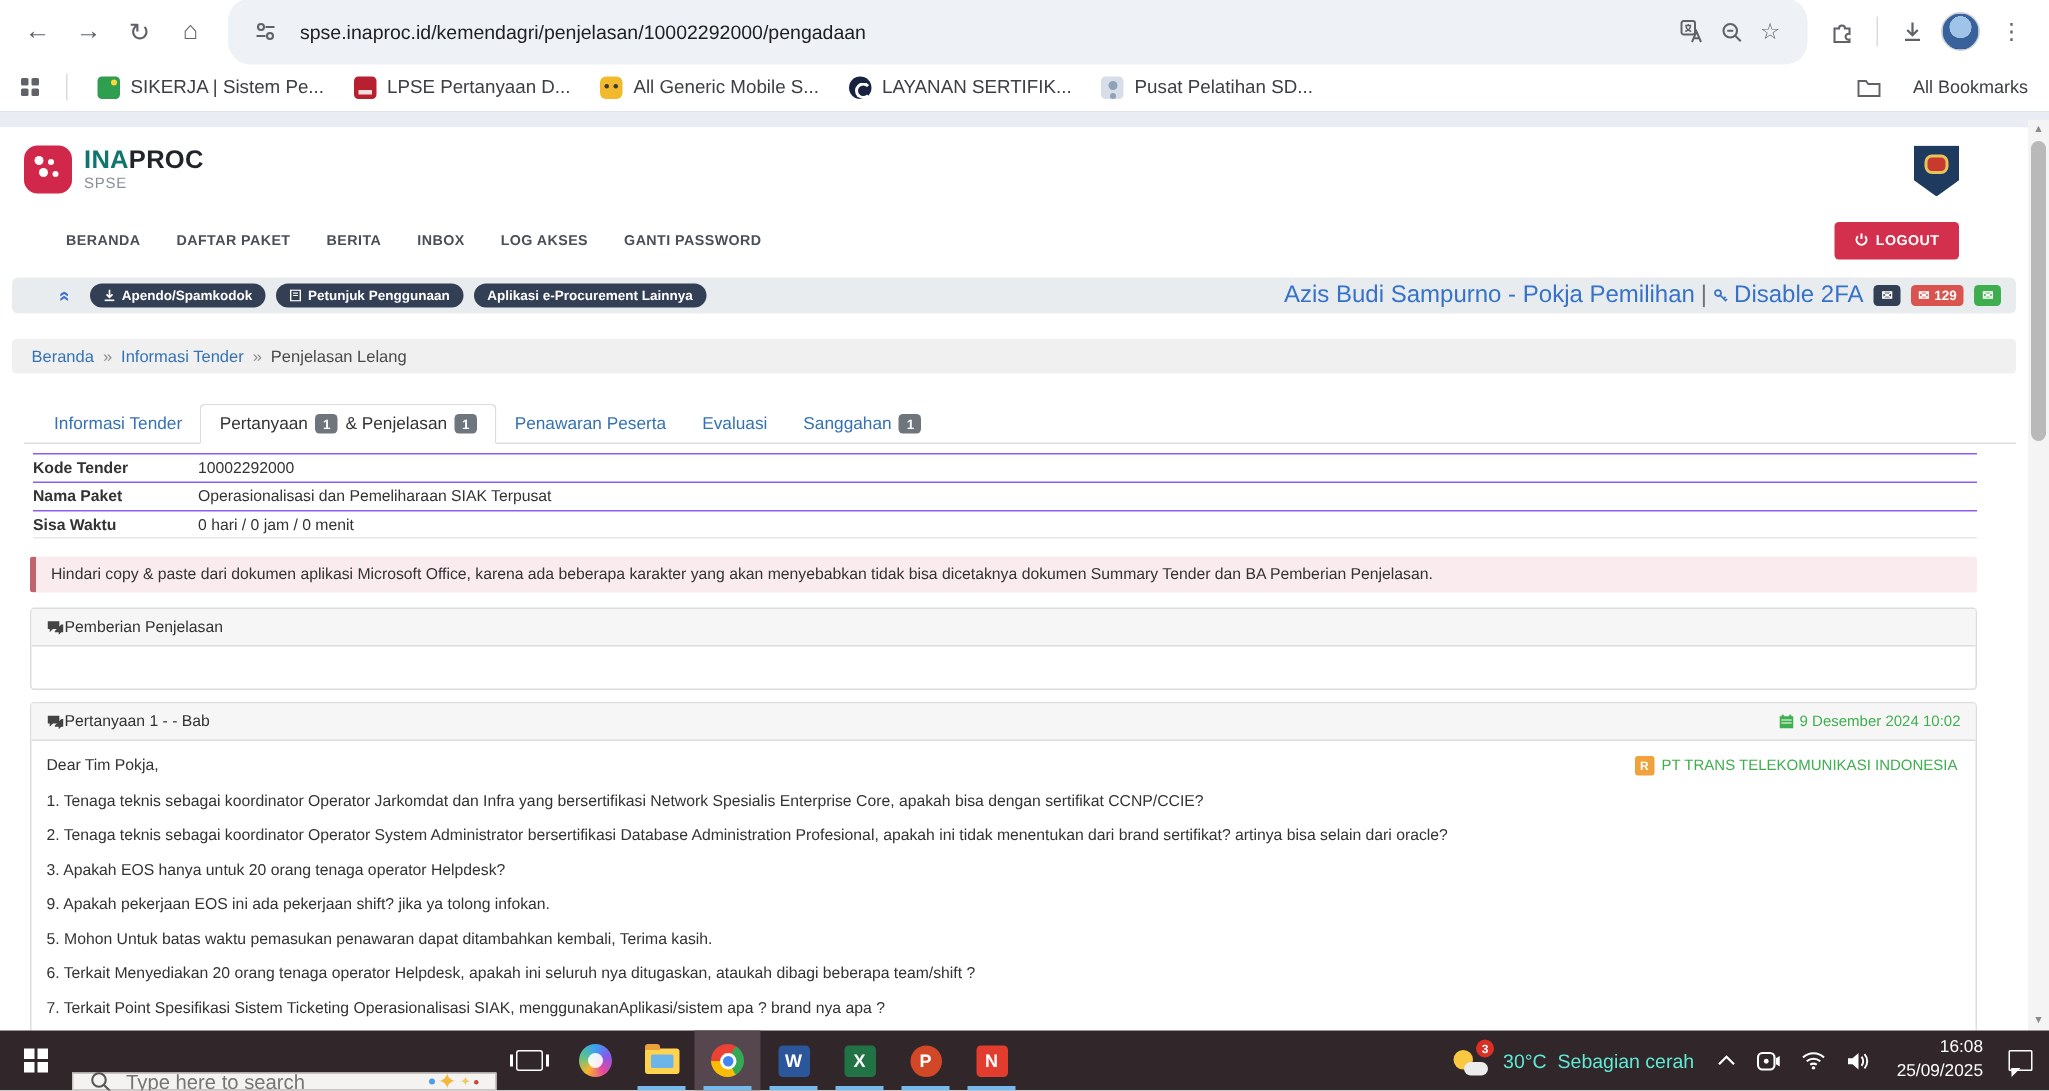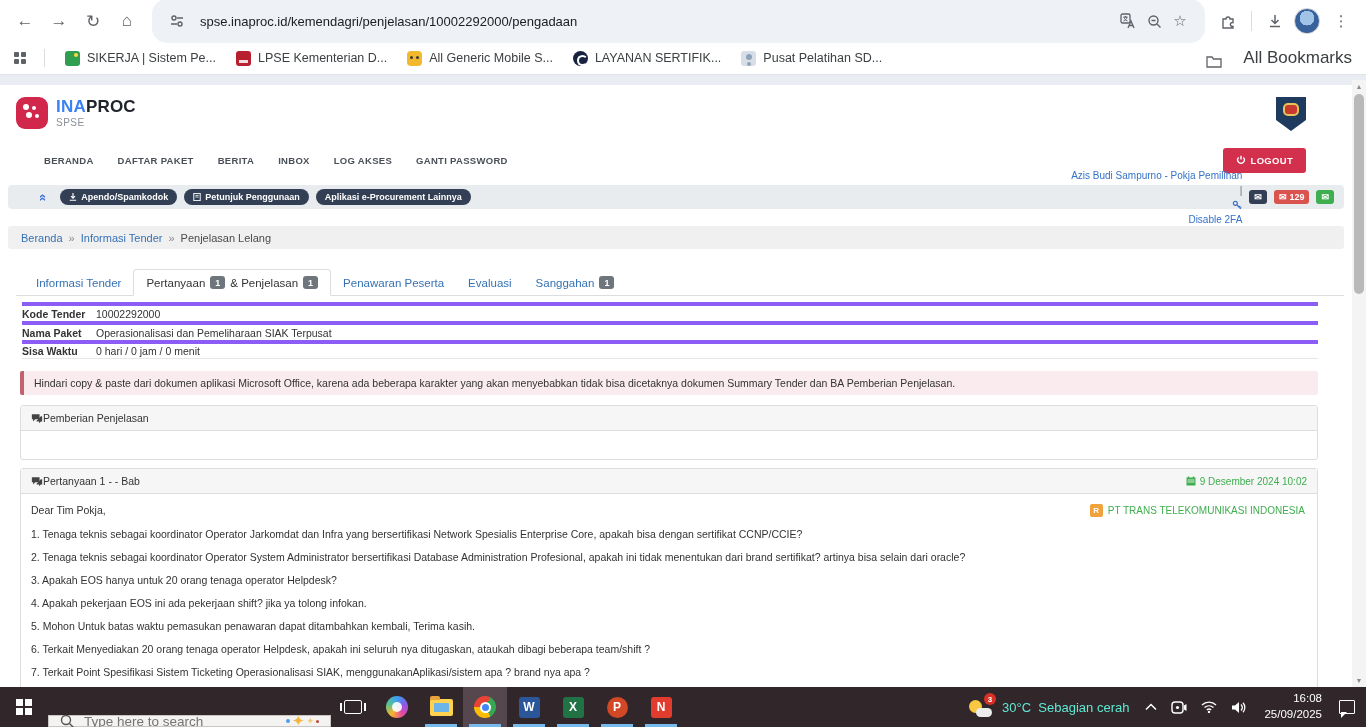--- a/index.html
+++ b/index.html
@@ -25,70 +25,70 @@
   .apps-grid i { width:5px; height:5px; background:#5f6368; border-radius:1px; display:block; }
   .bm-sep { width:1px; height:18px; background:#dadce0; margin:0 6px; }
   .bm { display:flex; align-items:center; gap:7px; font-size:12.5px; color:#3c4043; padding:3px 6px; border-radius:6px; cursor:pointer; white-space:nowrap; }
   .fav { width:15px; height:15px; border-radius:3px; position:relative; flex:0 0 auto; }
   .fav-sikerja { background:#2f9e4f; } .fav-sikerja::after{content:"";position:absolute;right:2px;top:2px;width:4px;height:4px;background:#ffd83d;border-radius:50%;}
   .fav-lpse { background:#b7202e; } .fav-lpse::after{content:"";position:absolute;left:3px;bottom:3px;width:9px;height:3px;background:#fff;opacity:.85;}
   .fav-generic { background:#f2b92c; border-radius:4px; } .fav-generic::after{content:"";position:absolute;left:3px;top:5px;width:3px;height:3px;background:#3a3a3a;border-radius:50%;box-shadow:6px 0 0 #3a3a3a;}
   .fav-layanan { background:#17233f; border-radius:50%; } .fav-layanan::after{content:"";position:absolute;left:4px;top:4px;width:7px;height:7px;border:2px solid #fff;border-right-color:transparent;border-radius:50%;}
   .fav-pusat { background:#d8dee8; } .fav-pusat::after{content:"";position:absolute;left:4.5px;top:3px;width:6px;height:6px;background:#8fa3b8;border-radius:50%;box-shadow:0 7px 0 -1px #8fa3b8;}
   .bm-spacer { flex:1; }
-  .all-bm { display:flex; align-items:flex-end; gap:21px; font-size:17px; color:#3c4043; cursor:pointer; }
+  .all-bm { display:flex; align-items:center; gap:21px; font-size:12px; color:#3c4043; cursor:pointer; }
 
   .page-strip { height:10px; background:#e9edf3; }
 
   
   .page { position:relative; height:602px; background:#fff; overflow:hidden; padding-right:14px; }
 
   .site-header { display:flex; justify-content:space-between; align-items:flex-start; padding:12px 16px 0 16px; height:58px; }
   .brand { display:flex; gap:8px; align-items:center; }
   .brand-icon { width:32px; height:32px; background:#d1274a; border-radius:9px; position:relative; }
   .brand-icon::before { content:""; position:absolute; left:7px; top:7px; width:6px; height:6px; background:#fff; border-radius:50%;
       box-shadow:8px 1px 0 -1px #fff, 3px 8px 0 0 #fff, 11px 9px 0 -1px #fff; }
   .brand-name { font-size:17px; font-weight:bold; letter-spacing:.2px; line-height:1; color:#20242b; }
-  .brand-name .ina { color:#3b82f6; }
+  .brand-name .ina { color:#0f766e; }
   .brand-sub { font-size:10px; color:#8a9099; margin-top:2px; letter-spacing:.5px; }
   .ministry { display:flex; gap:10px; align-items:center; margin-right:30px; }
   .shield { width:30px; height:34px; background:#1e3a5f; clip-path:polygon(0 0,100% 0,100% 68%,50% 100%,0 68%); position:relative; }
   .shield::before { content:""; position:absolute; left:9px; top:8px; width:12px; height:9px; background:#c8392f; border-radius:3px; box-shadow:0 0 0 2px #e6c45a; }
   .min-l1 { font-size:11.5px; font-weight:bold; color:#27364f; letter-spacing:-.2px; }
   .min-l2 { font-size:11px; font-weight:bold; color:#d99a2b; letter-spacing:-.2px; }
 
   .nav-row { display:flex; justify-content:space-between; align-items:center; padding:0 46px 0 34px; height:34px; }
   .nav-items { display:flex; gap:4px; }
   .nav-item { font-size:9.5px; font-weight:bold; color:#4a4f57; padding:6px 10px; letter-spacing:.3px; cursor:pointer; }
   .logout-btn { background:#d2304c; color:#fff; border:none; border-radius:3px; font-size:9.5px; font-weight:bold;
                 padding:7px 13px; display:flex; align-items:center; gap:5px; cursor:pointer; letter-spacing:.3px; font-family:inherit; }
 
   .infobar { margin:8px 8px 0 8px; background:#e9ecef; border-radius:4px; height:24px; display:flex; align-items:center; padding:0 10px; gap:7px; }
   .collapse-ic { color:#3b6fd4; font-size:13px; transform:rotate(90deg); font-weight:bold; margin:0 6px 0 22px; cursor:pointer; }
   .navy-badge { background:#333f54; color:#fff; font-size:9px; font-weight:bold; border-radius:9px; padding:3px 9px;
                 display:flex; align-items:center; gap:4px; cursor:pointer; white-space:nowrap; }
   .ib-spacer { flex:1; }
-  .user-line { display:flex; align-items:flex-end; gap:4px; font-size:10px; color:#3572c8; white-space:nowrap;flex-direction:column; }
+  .user-line { display:flex; align-items:center; gap:4px; font-size:16px; color:#3572c8; white-space:nowrap; }
   .user-sep { color:#6b7280; }
   .mail-badge { border-radius:3px; padding:2px 5px; font-size:9px; font-weight:bold; color:#fff; display:flex; align-items:center; gap:3px; cursor:pointer; }
   .mb-navy { background:#333f54; } .mb-red { background:#d9534f; } .mb-green { background:#3fae4f; }
 
   .breadcrumb { margin:17px 8px 0 8px; background:#f0f0f0; border-radius:3px; height:23px; display:flex; align-items:center;
                 padding:0 13px; gap:6px; font-size:11px; }
   .bc-link { color:#3572b5; cursor:pointer; } .bc-sep { color:#888; } .bc-cur { color:#4a4a4a; }
 
   .tabs { margin:19px 8px 0 16px; display:flex; align-items:flex-end; border-bottom:1px solid #ddd; height:28px; padding-left:8px; }
   .tab { font-size:11.5px; color:#3572b5; padding:6px 12px; cursor:pointer; white-space:nowrap; }
   .tab.active { background:#fff; border:1px solid #ddd; border-bottom:1px solid #fff; margin-bottom:-1px;
                 border-radius:4px 4px 0 0; color:#333; display:flex; align-items:center; gap:5px; }
   .tab-badge { background:#6e757c; color:#fff; border-radius:3px; font-size:9px; font-weight:bold; padding:1.5px 5px; }
   .tab-with-badge { display:flex; align-items:center; gap:5px; }
 
   .tender-table { margin:6px 34px 0 22px; font-size:10.5px; color:#333; }
-  .tt-row { display:flex; border-top:4px solid #8b5cf6; height:19px; align-items:center; }
+  .tt-row { display:flex; border-top:1px solid #8b5cf6; height:19px; align-items:center;gap:36px; }
   .tt-row:last-child { border-bottom:1px solid #e7e7e7; }
   .tt-label { width:74px; font-weight:bold; flex:0 0 auto; }
   .tt-value { flex:1; }
 
   .warning { margin:12px 34px 0 20px; background:#f9ebee; border-left:4px solid #c0636e; border-radius:2px;
              padding:6px 10px; font-size:10.5px; color:#333; }
 
   .panel { margin:10px 34px 0 20px; border:1px solid #ddd; border-radius:3px; background:#fff; }
   .panel-head { background:#f6f6f6; border-bottom:1px solid #ddd; padding:6px 10px; font-size:10.5px; color:#333;
                 display:flex; align-items:center; gap:0; }
@@ -224,21 +224,21 @@
         <i></i>
         <i></i>
       </span>
     <span class="bm-sep"></span>
     <span class="bm">
         <span class="fav fav-sikerja"></span>
         <span>SIKERJA | Sistem Pe...</span>
       </span>
     <span class="bm">
         <span class="fav fav-lpse"></span>
-        <span>LPSE Kementerian D...</span>
+        <span>LPSE Pertanyaan D...</span>
       </span>
     <span class="bm">
         <span class="fav fav-generic"></span>
         <span>All Generic Mobile S...</span>
       </span>
     <span class="bm">
         <span class="fav fav-layanan"></span>
         <span>LAYANAN SERTIFIK...</span>
       </span>
     <span class="bm">
@@ -402,21 +402,21 @@
         <div class="q-toprow">
           <span>Dear Tim Pokja,</span>
           <span class="company">
             <span class="r-badge">R</span>
             <span>PT TRANS TELEKOMUNIKASI INDONESIA</span>
           </span>
         </div>
         <p>1. Tenaga teknis sebagai koordinator Operator Jarkomdat dan Infra yang bersertifikasi Network Spesialis Enterprise Core, apakah bisa dengan sertifikat CCNP/CCIE?</p>
         <p>2. Tenaga teknis sebagai koordinator Operator System Administrator bersertifikasi Database Administration Profesional, apakah ini tidak menentukan dari brand sertifikat? artinya bisa selain dari oracle?</p>
         <p>3. Apakah EOS hanya untuk 20 orang tenaga operator Helpdesk?</p>
-        <p>4. Apakah pekerjaan EOS ini ada pekerjaan shift? jika ya tolong infokan.</p>
+        <p>9. Apakah pekerjaan EOS ini ada pekerjaan shift? jika ya tolong infokan.</p>
         <p>5. Mohon Untuk batas waktu pemasukan penawaran dapat ditambahkan kembali, Terima kasih.</p>
         <p>6. Terkait Menyediakan 20 orang tenaga operator Helpdesk, apakah ini seluruh nya ditugaskan, ataukah dibagi beberapa team/shift ?</p>
         <p>7. Terkait Point Spesifikasi Sistem Ticketing Operasionalisasi SIAK, menggunakanAplikasi/sistem apa ? brand nya apa ?</p>
 
       </div>
     </div>
   </div>
 
   <div class="scrollbar">
     <span class="sb-arrow sb-up">▲</span>

